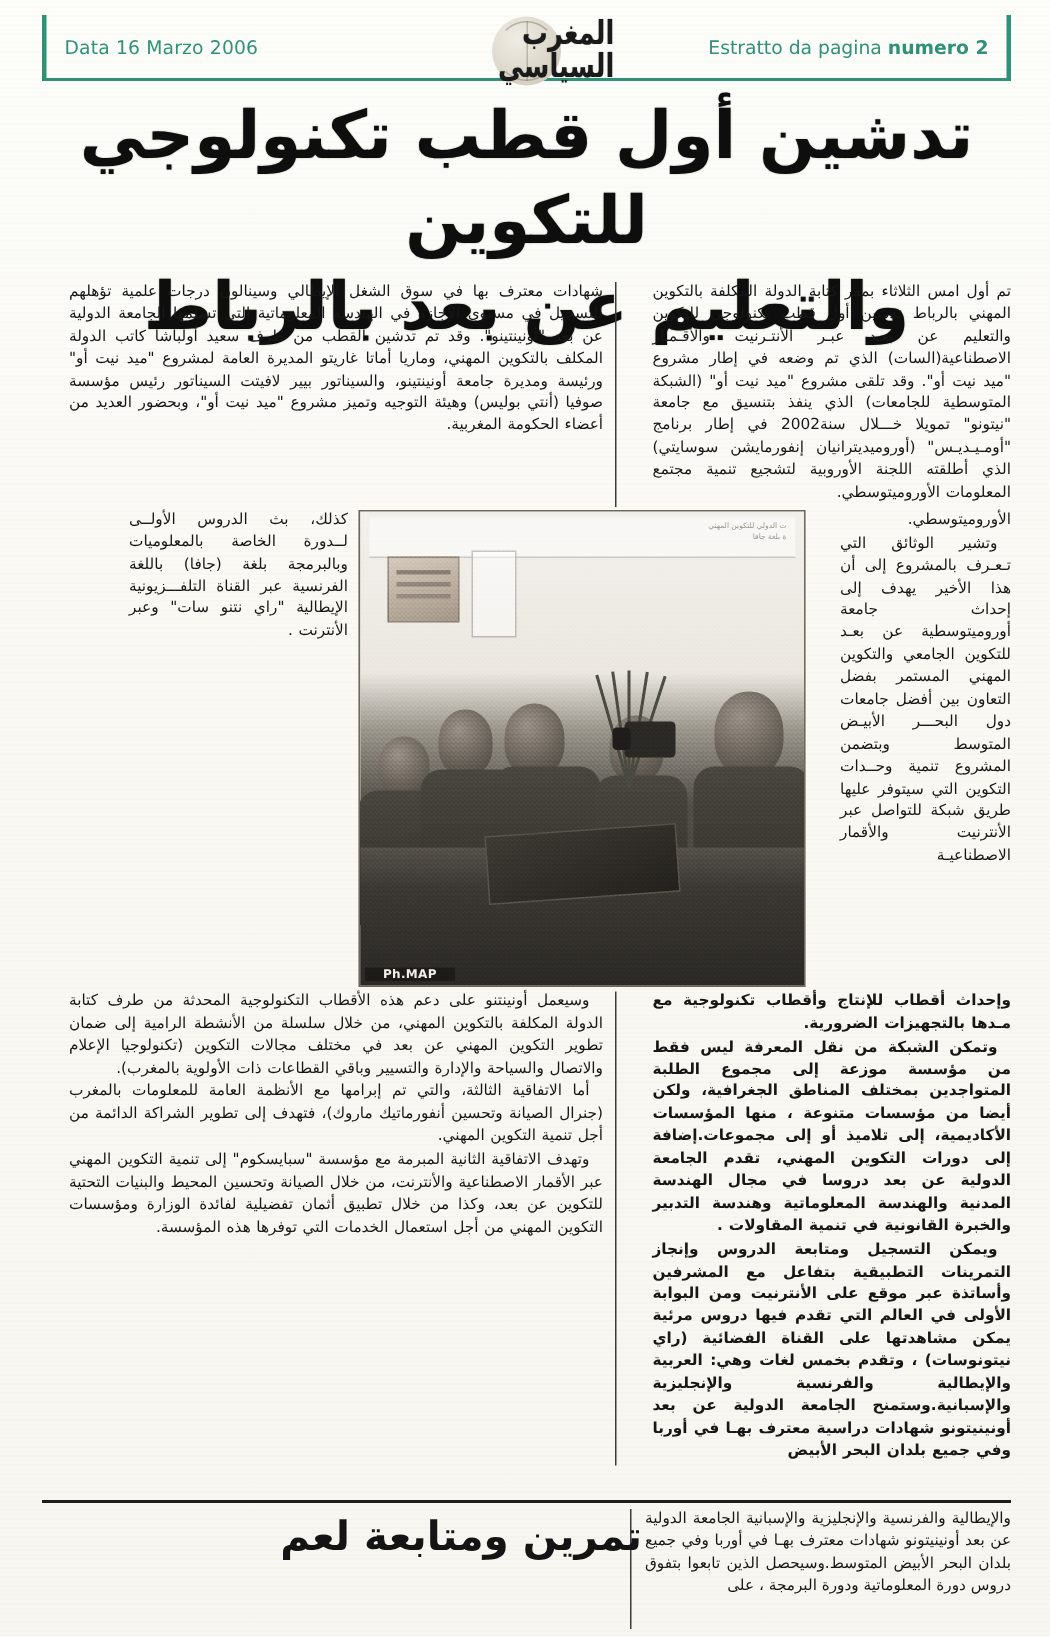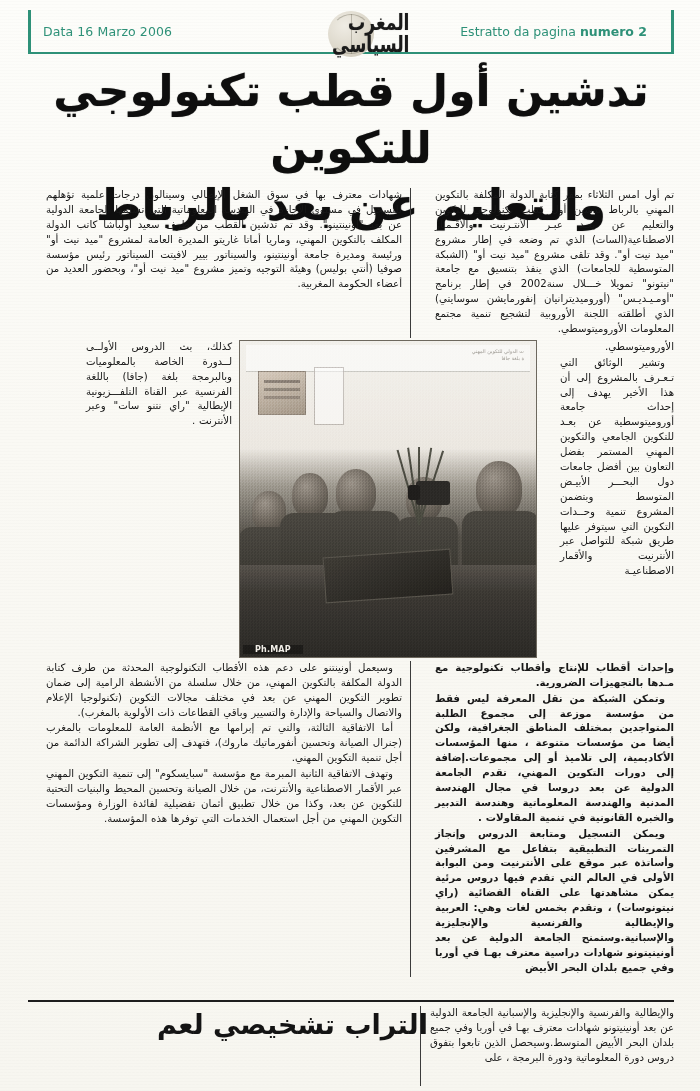--- a/index.html
+++ b/index.html
@@ -44,21 +44,21 @@
   .clip-date {
     color: #2e9178;
     font-size: 12.5px;
     padding-left: 12px;
     letter-spacing: .1px;
     white-space: nowrap;
   }
   .clip-page {
     color: #2e9178;
     font-size: 12.5px;
-    padding-right: 24px;
+    padding-right: 12px;
     white-space: nowrap;
   }
   .clip-page b { font-weight: bold; }
 
   .masthead {
     position: absolute;
     left: 50%;
     top: -2px;
     transform: translateX(-50%);
     width: 150px;
@@ -412,14 +412,14 @@
     <div class="col col-l">
       <p>وسيعمل أونينتنو على دعم هذه الأقطاب التكنولوجية المحدثة من طرف كتابة الدولة المكلفة بالتكوين المهني، من خلال سلسلة من الأنشطة الرامية إلى ضمان تطوير التكوين المهني عن بعد في مختلف مجالات التكوين (تكنولوجيا الإعلام والاتصال والسياحة والإدارة والتسيير وباقي القطاعات ذات الأولوية بالمغرب).</p>
       <p>أما الاتفاقية الثالثة، والتي تم إبرامها مع الأنظمة العامة للمعلومات بالمغرب (جنرال الصيانة وتحسين أنفورماتيك ماروك)، فتهدف إلى تطوير الشراكة الدائمة من أجل تنمية التكوين المهني.</p>
       <p>وتهدف الاتفاقية الثانية المبرمة مع مؤسسة "سبايسكوم" إلى تنمية التكوين المهني عبر الأقمار الاصطناعية والأنترنت، من خلال الصيانة وتحسين المحيط والبنيات التحتية للتكوين عن بعد، وكذا من خلال تطبيق أثمان تفضيلية لفائدة الوزارة ومؤسسات التكوين المهني من أجل استعمال الخدمات التي توفرها هذه المؤسسة.</p>
     </div>
   </div>
 </div>
 
 <div class="foot-rule"></div>
 <div class="foot-divider"></div>
-<div class="foot-head">التراب تشخيصي لعم</div>
+<div class="foot-head">تمرين ومتابعة لعم</div>
 <div class="foot-right">والإيطالية والفرنسية والإنجليزية والإسبانية الجامعة الدولية عن بعد أونينيتونو شهادات معترف بهـا في أوربا وفي جميع بلدان البحر الأبيض المتوسط.وسيحصل الذين تابعوا بتفوق دروس دورة المعلوماتية ودورة البرمجة ، على</div>
 
 </body></html>

